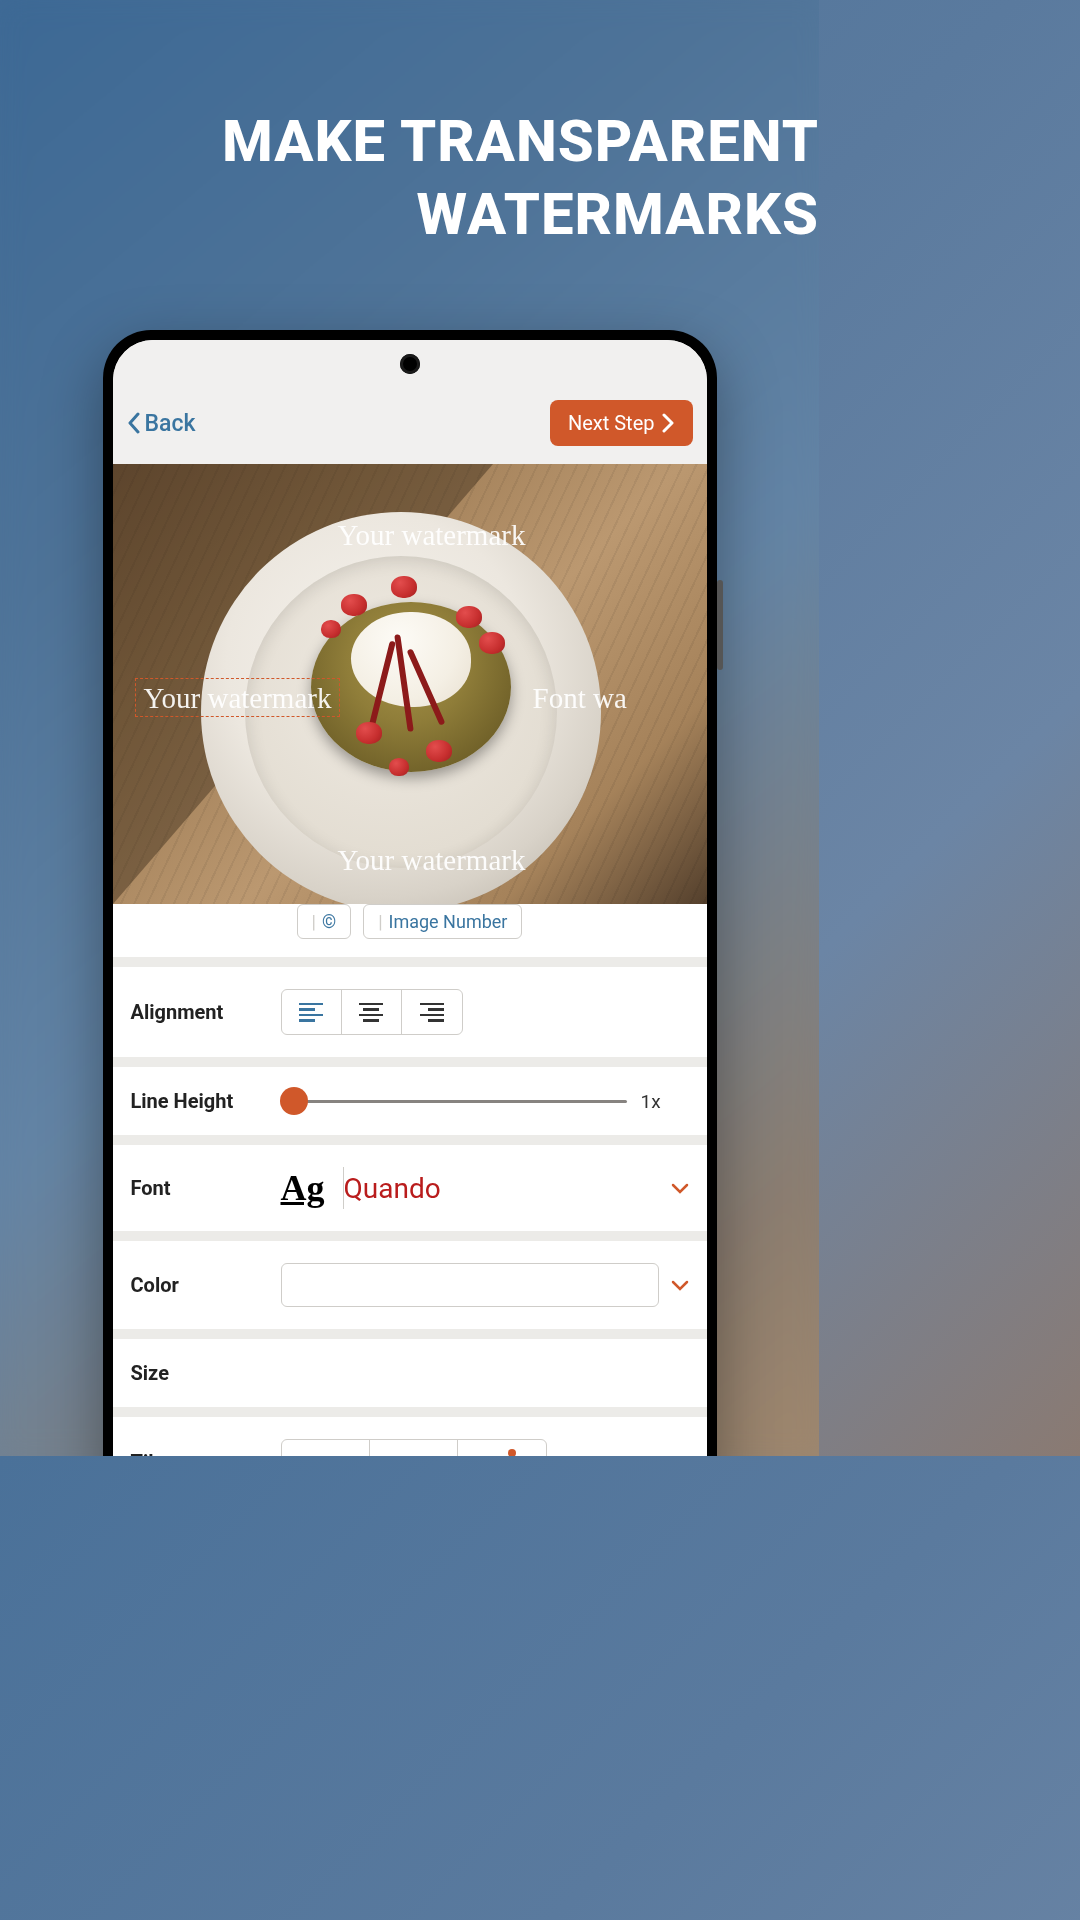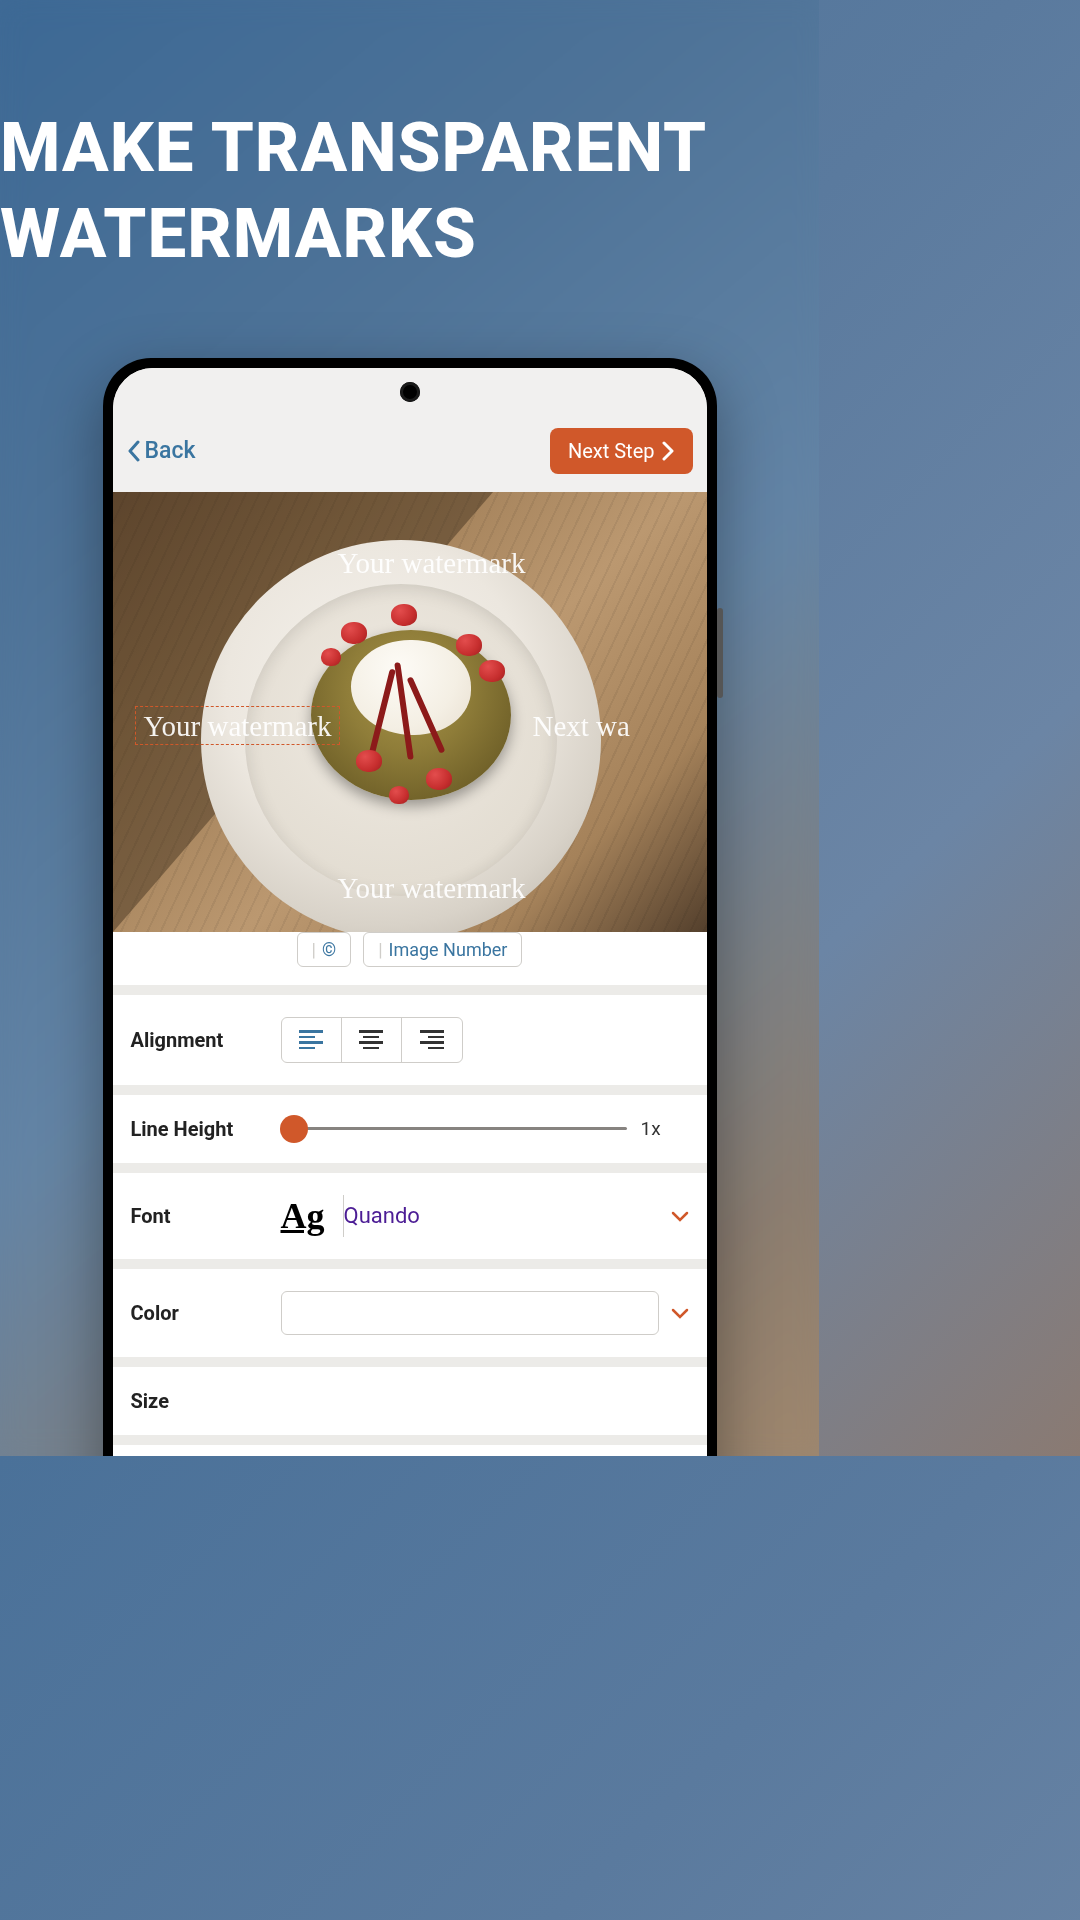--- a/index.html
+++ b/index.html
@@ -19,22 +19,22 @@
   inset: -40px;
   background: linear-gradient(140deg, #3a6794 0%, #4e7398 30%, #6384a5 55%, #8c7d6f 85%, #a58a6c 100%);
   filter: blur(28px);
   z-index: 0;
 }
 .promo-title {
   position: relative;
   z-index: 1;
   color: #fff;
   font-weight: 800;
-  font-size: 69px;
-  text-align: left;
+  font-size: 58px;
+  text-align: right;
   letter-spacing: 1px;
   margin-top: 105px;
   line-height: 1.25;
 }
 .phone {
   position: relative;
   z-index: 1;
   width: 614px;
   height: 1200px;
   margin-top: 80px;
@@ -264,22 +264,22 @@
 .font-preview {
   font-family: Georgia, serif;
   font-size: 36px;
   font-weight: 700;
   color: #000000;
   padding-right: 18px;
   border-right: 1px solid #cfcdc9;
   text-decoration: underline;
 }
 .font-name {
-  color: #4c1d95;
-  font-size: 22px;
+  color: #b91c1c;
+  font-size: 28px;
   flex: 1;
 }
 .chev-down {
   color: #d0582a;
   font-size: 20px;
 }
 .color-swatch {
   flex: 1;
   height: 44px;
   border: 1px solid #cfcdc9;
@@ -349,21 +349,21 @@
         <div class="berry" style="top:64px;left:190px"></div>
         <div class="berry" style="top:108px;left:120px;width:20px;height:18px"></div>
         <div class="berry" style="top:120px;left:278px"></div>
         <div class="berry" style="top:210px;left:155px"></div>
         <div class="berry" style="top:228px;left:225px"></div>
         <div class="berry" style="top:246px;left:188px;width:20px;height:18px"></div>
       </div>
 
       <span class="wm" style="top:55px;left:225px">Your watermark</span>
       <span class="wm wm-dashed" style="top:214px;left:22px">Your watermark</span>
-      <span class="wm" style="top:218px;left:420px">Next wa</span>
+      <span class="wm" style="top:218px;left:420px">Font wa</span>
 
       <span class="wm" style="top:380px;left:225px">Your watermark</span>
     </div>
 
     <div class="frag-row">
       <div class="frag-btn">
         <span class="bar">|</span>
           <span>©</span>
       </div>
       <div class="frag-btn">

